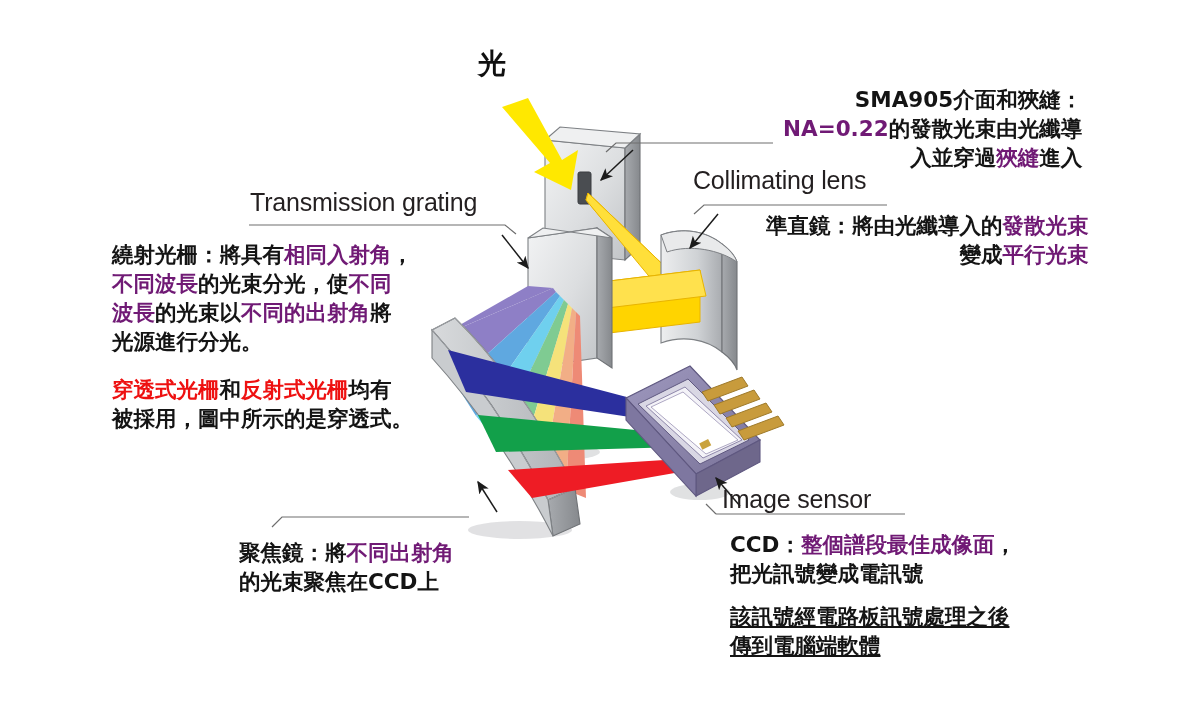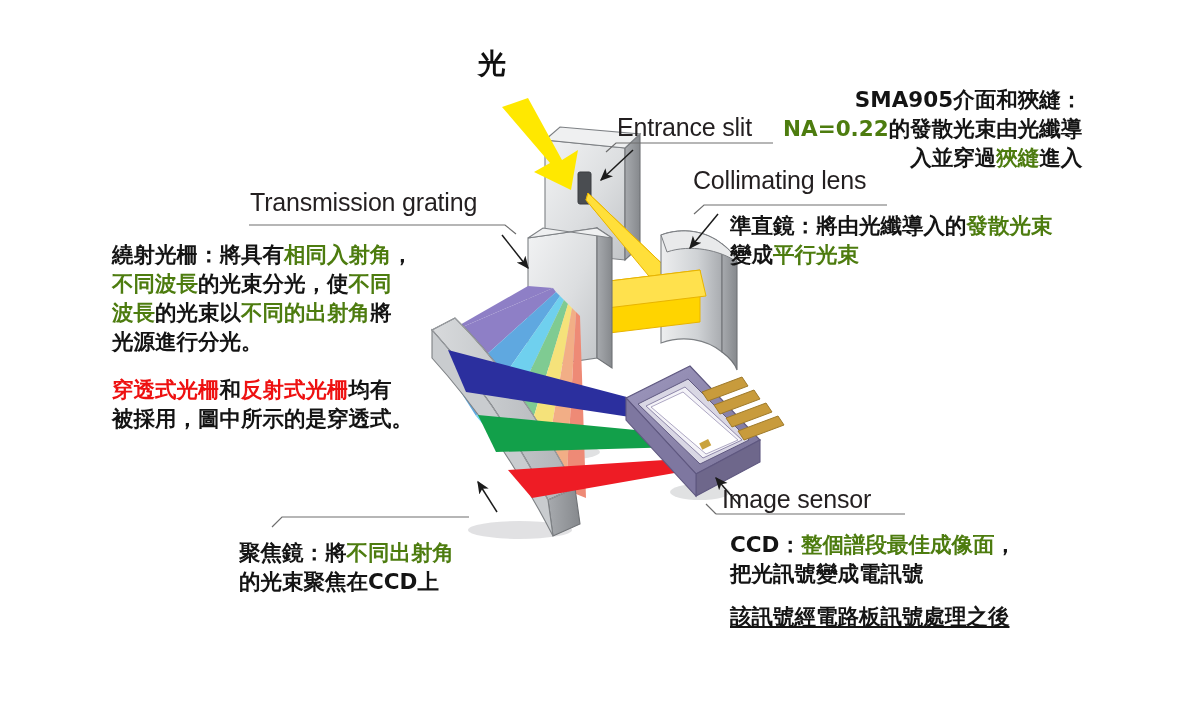--- a/index.html
+++ b/index.html
@@ -36,21 +36,21 @@
     letter-spacing: -0.2px;
   }
   
   .cn {
     font-family: "DejaVu Sans", "Liberation Sans", sans-serif;
     font-size: 21.5px;
     font-weight: 700;
     line-height: 29px;
     color: #141414;
   }
-  .cn .b { color: #4d7c0f; }
+  .cn .b { color: #701a75; }
   .cn .r { color: #ee1111; }
   .light-label {
     font-family: "DejaVu Sans", "Liberation Sans", sans-serif;
     font-size: 28px;
     font-weight: 700;
     color: #101010;
   }
 </style>
 </head>
 <body>
@@ -183,36 +183,35 @@
       <path d="M497,512 L478,482" stroke="#1b1b1b" stroke-width="1.5" marker-end="url(#arrowHead)"></path>
 
       <path d="M716,514 L905,514"></path>
       <path d="M716,514 L706,504"></path>
       <path d="M740,506 L716,478" stroke="#1b1b1b" stroke-width="1.5" marker-end="url(#arrowHead)"></path>
     </g>
   </svg>
 
   <div class="txt light-label" style="left:478px; top:45px;">光</div>
 
-  <div class="txt en-label" style="left:617px; top:113px;">Entrance slit</div>
 
   <div class="txt en-label" style="left:693px; top:166px;">Collimating lens</div>
 
   <div class="txt en-label" style="left:250px; top:188px;">Transmission grating</div>
 
 
   <div class="txt en-label" style="left:722px; top:485px;">Image sensor</div>
 
   <div class="txt cn" style="left:783px; top:85px;text-align:right;"><span>SMA905介面和狹縫：</span><br><span class="b">NA=0.22</span><span>的發散光束由光纖導</span><br><span>入並穿過</span><span class="b">狹縫</span><span>進入</span></div>
 
-  <div class="txt cn" style="left:730px; top:211px;"><span>準直鏡：將由光纖導入的</span><span class="b">發散光束</span><br><span>變成</span><span class="b">平行光束</span></div>
+  <div class="txt cn" style="left:766px; top:211px;text-align:right;"><span>準直鏡：將由光纖導入的</span><span class="b">發散光束</span><br><span>變成</span><span class="b">平行光束</span></div>
 
   <div class="txt cn" style="left:112px; top:375px;"><span class="r">穿透式光柵</span><span>和</span><span class="r">反射式光柵</span><span>均有</span><br><span>被採用，圖中所示的是穿透式。</span></div>
 
   <div class="txt cn" style="left:112px; top:240px;"><span>繞射光柵：將具有</span><span class="b">相同入射角</span><span>，</span><br><span class="b">不同波長</span><span>的光束分光，使</span><span class="b">不同</span><br><span class="b">波長</span><span>的光束以</span><span class="b">不同的出射角</span><span>將</span><br><span>光源進行分光。</span></div>
 
   <div class="txt cn" style="left:193px; top:538px;margin-left:46px;"><span>聚焦鏡：將</span><span class="b">不同出射角</span><br><span>的光束聚焦在CCD上</span></div>
 
   <div class="txt cn" style="left:730px; top:530px;"><span>CCD：</span><span class="b">整個譜段最佳成像面</span><span>，</span><br><span>把光訊號變成電訊號</span></div>
 
-  <div class="txt cn" style="left:730px; top:602px;text-decoration:underline;"><span>該訊號經電路板訊號處理之後</span><br></div>
+  <div class="txt cn" style="left:730px; top:602px;text-decoration:underline;"><span>該訊號經電路板訊號處理之後</span><br><span>傳到電腦端軟體</span></div>
 
 </div>
 
 </body></html>

